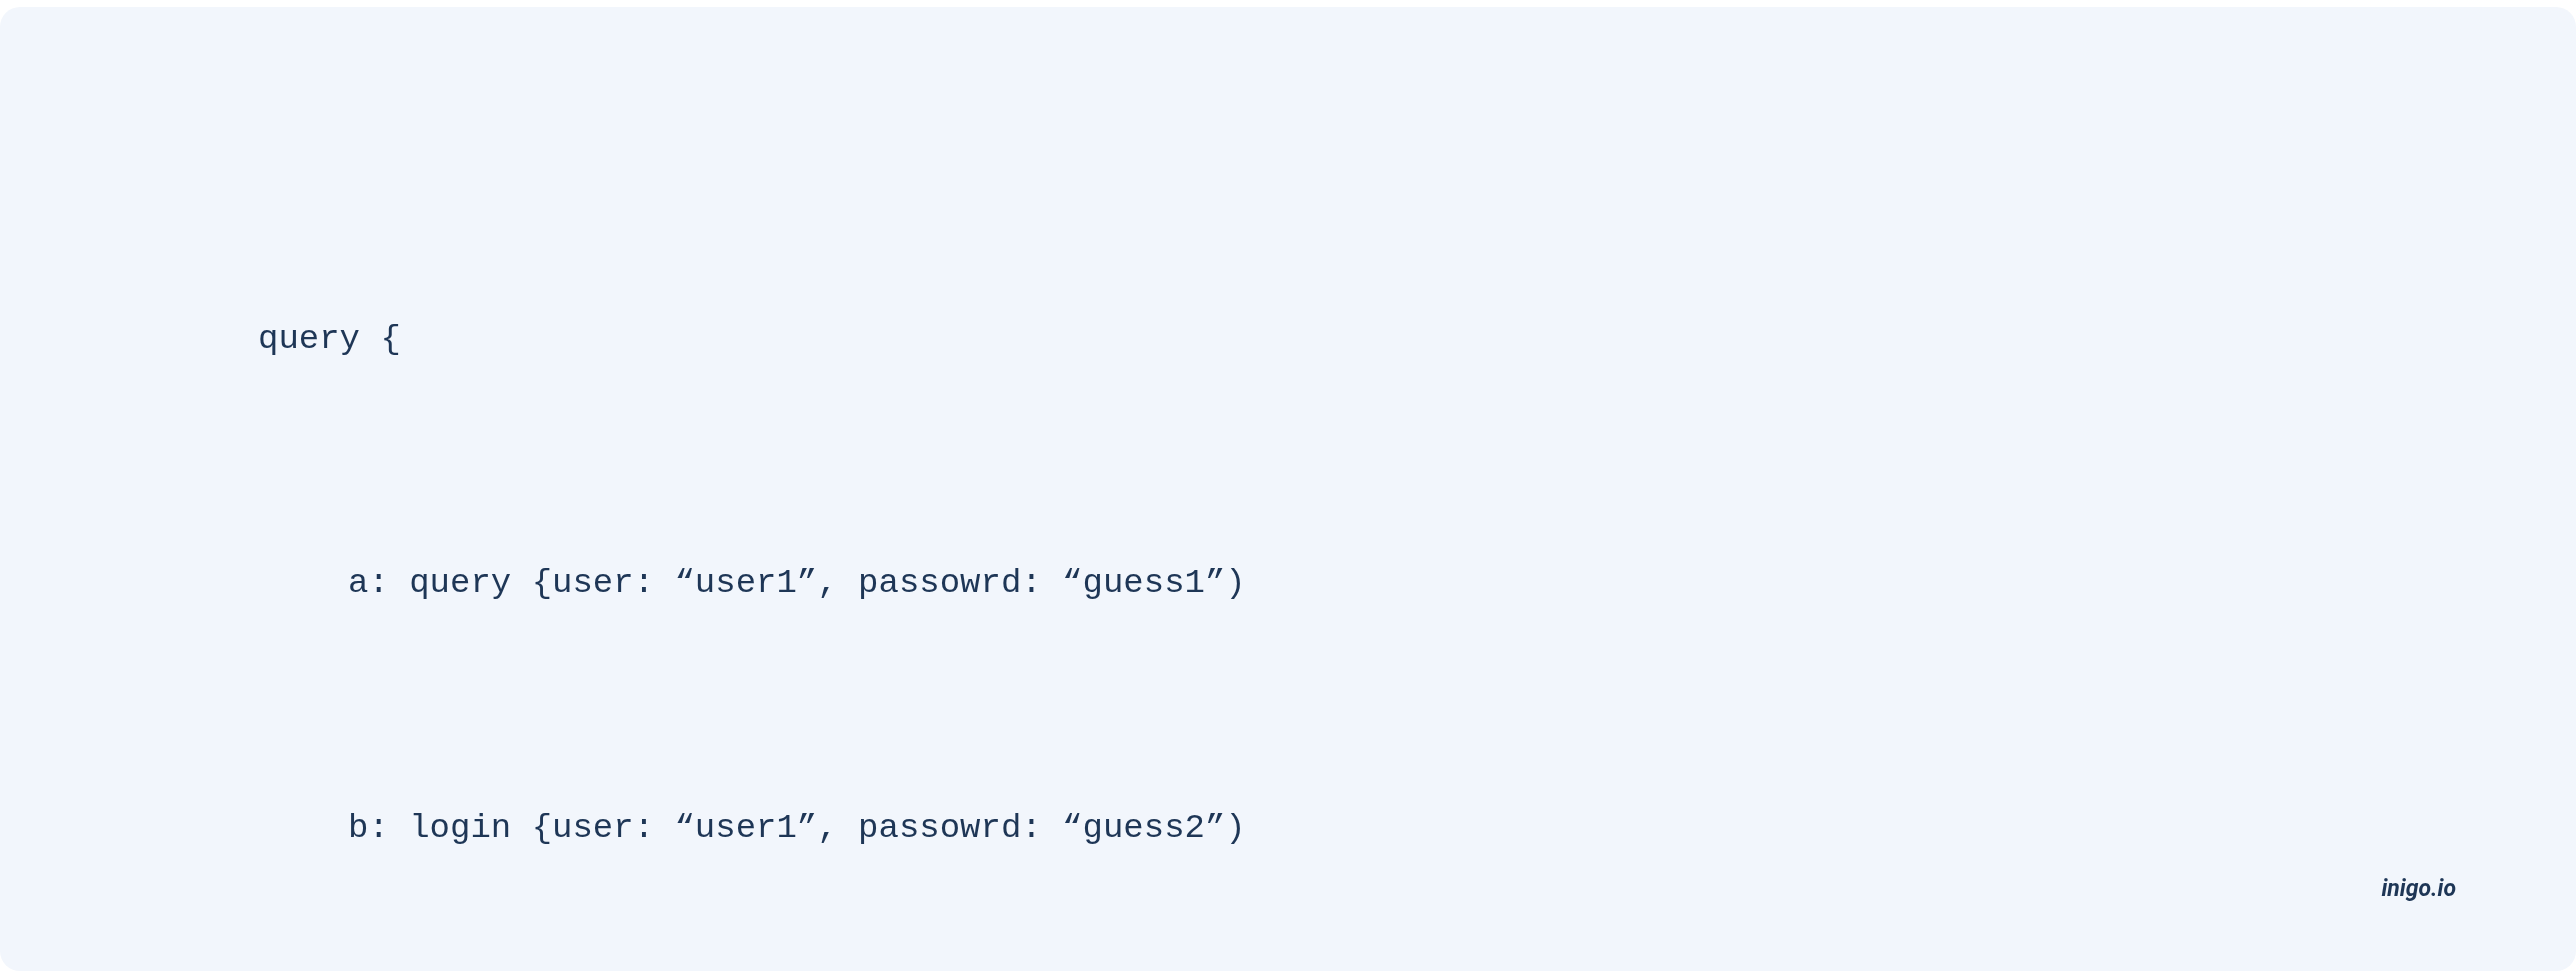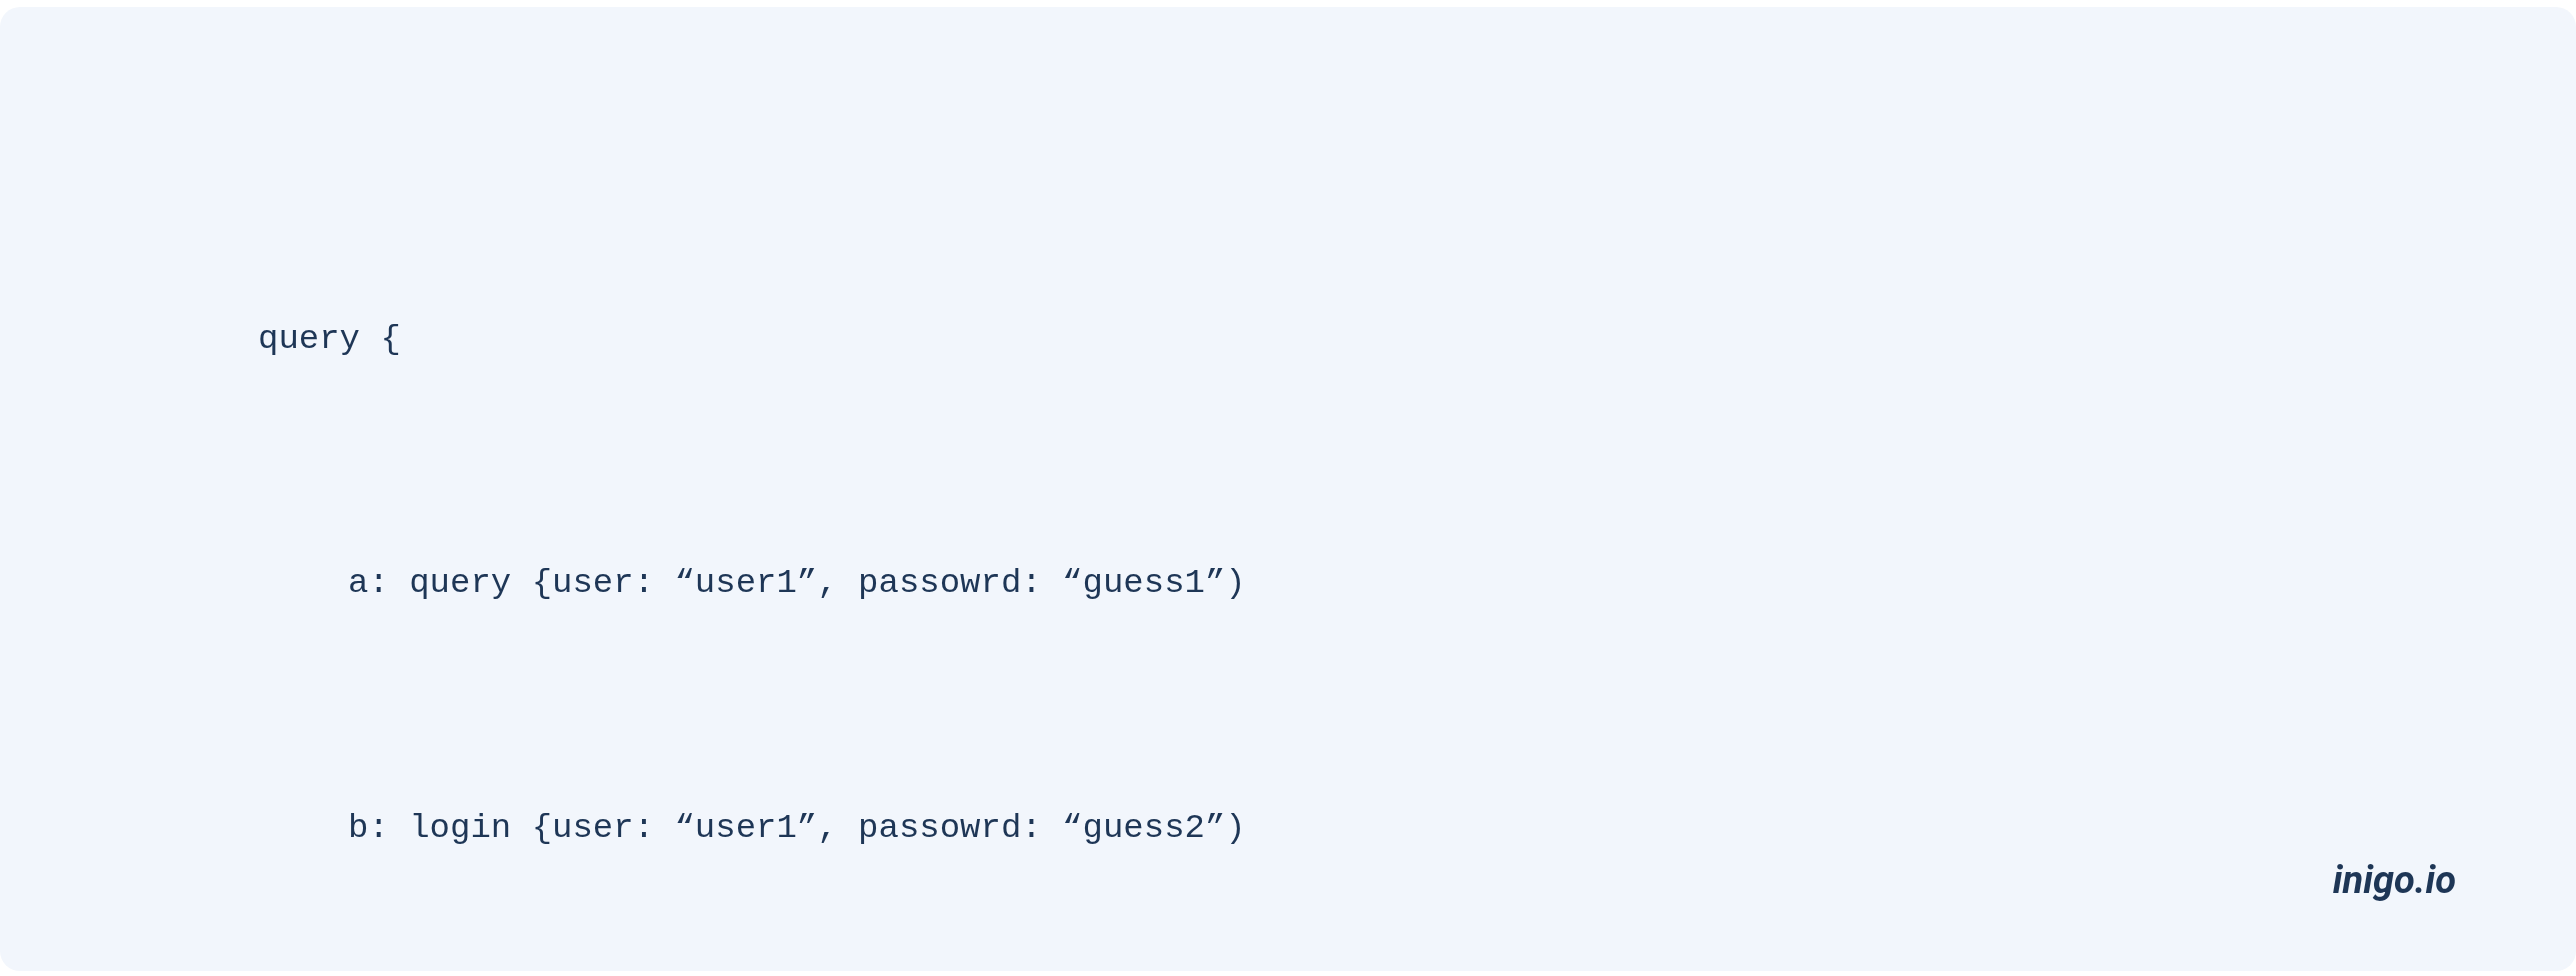--- a/index.html
+++ b/index.html
@@ -33,21 +33,21 @@
       font-weight: 400;
     }
     .indent {
       padding-left: 90px;
     }
     .watermark {
       position: absolute;
       bottom: 69px;
       right: 120px;
       font-family: -apple-system, BlinkMacSystemFont, "Segoe UI", Roboto, Helvetica, Arial, sans-serif;
-      font-size: 38px;
+      font-size: 23px;
       font-weight: 700;
       font-style: italic;
       color: #1e3656;
     }
   </style>
 </head>
 <body>
 
 <div class="code-panel">
   <div class="code-block">

